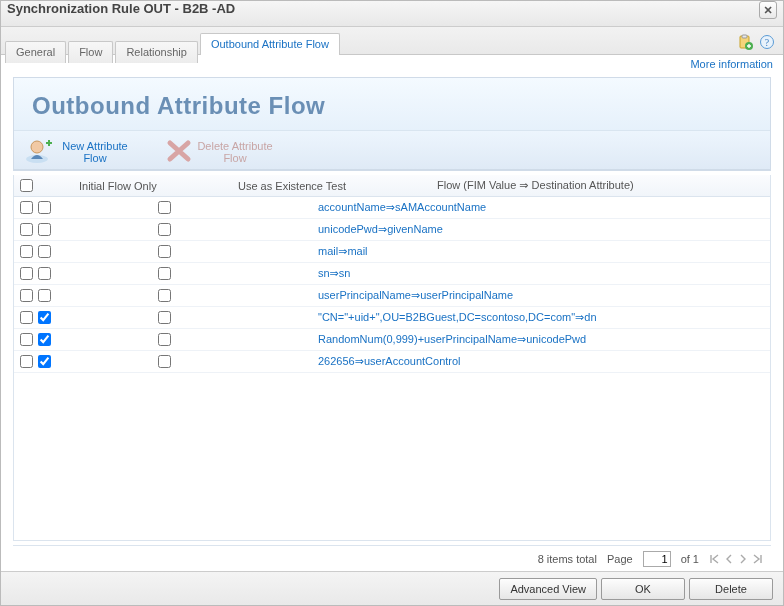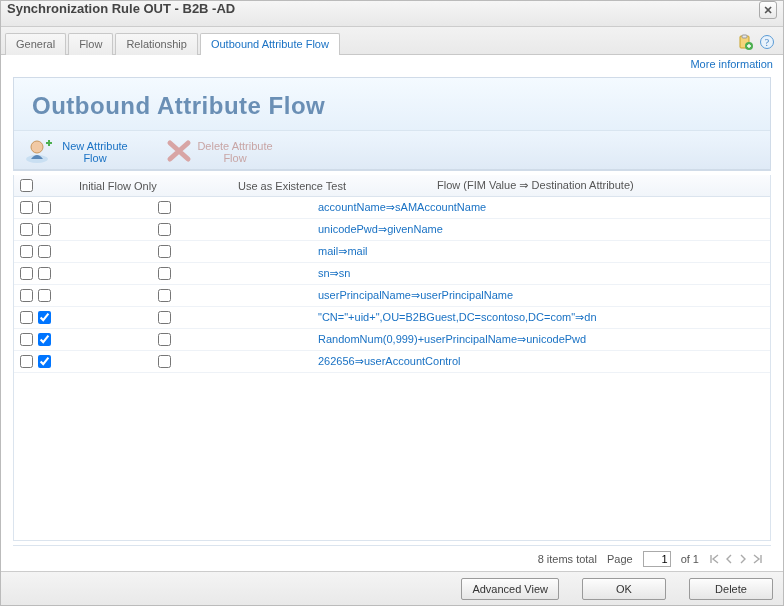--- a/index.html
+++ b/index.html
@@ -3,21 +3,21 @@
 <meta charset="utf-8">
 <style>
   * { box-sizing: border-box; }
   html, body { margin:0; padding:0; }
   body { font-family: "Segoe UI", Tahoma, Arial, sans-serif; font-size:12px; color:#333; background:#fff; }
   .window { width:784px; height:606px; border:1px solid #bbb; display:flex; flex-direction:column; }
   .titlebar { height:26px; background:linear-gradient(#f6f6f6,#e8e8e8); border-bottom:1px solid #ccc; display:flex; align-items:flex-start; padding:0 6px; font-weight:bold; color:#444; }
   .titlebar .title { flex:1; font-size:13px; }
   .close-btn { width:18px; height:18px; border:1px solid #aaa; border-radius:3px; background:linear-gradient(#fff,#e8e8e8); display:flex; align-items:center; justify-content:center; cursor:pointer; font-size:11px; color:#555; }
   .tabrow { height:28px; background:linear-gradient(#f2f2f2,#e9e9e9); border-bottom:1px solid #c8c8c8; display:flex; align-items:flex-end; padding:0 4px; position:relative; }
-  .tab { padding:4px 10px 5px; border:1px solid #c8c8c8; border-bottom:none; margin-right:2px; background:linear-gradient(#f7f7f7,#ececec); color:#666; font-size:11px; border-radius:2px 2px 0 0; cursor:pointer; position:relative; top:1px; }
+  .tab { padding:4px 10px 5px; border:1px solid #c8c8c8; border-bottom:none; margin-right:2px; background:linear-gradient(#f7f7f7,#ececec); color:#666; font-size:11px; border-radius:2px 2px 0 0; cursor:pointer; position:relative; top:9px; }
   .tab.active { background:#fff; color:#1a72c4; top:1px; z-index:2; }
   .tabrow-right { margin-left:auto; display:flex; align-items:center; gap:6px; padding-right:4px; padding-bottom:4px; }
   .icon-small { width:16px; height:16px; display:inline-flex; align-items:center; justify-content:center; }
   .moreinfo-row { text-align:right; padding:2px 10px 0; }
   .moreinfo { color:#1a72c4; font-size:11px; cursor:pointer; }
   .content { flex:1; display:flex; flex-direction:column; overflow:hidden; }
   .panel { margin:6px 12px 4px; border:1px solid #d0dbe8; background:#fff; }
   .panel-header { background:linear-gradient(#f4faff,#e6f1fb); padding:14px 18px 10px; border-bottom:1px solid #d9e5f0; }
   .panel-title { font-size:24px; font-weight:bold; color:#6a8fb5; letter-spacing:0.5px; }
   .toolbar { background:linear-gradient(#edf5fd,#dfeaf6); padding:6px 10px 4px; display:flex; gap:30px; border-bottom:1px solid #cfdbe8; }
@@ -35,21 +35,21 @@
   .ghead .col-init, .ghead .col-exist, .ghead .col-flow { padding-left:2px; }
   .grow { height:22px; border-bottom:1px solid #eef2f7; }
   .grow .col-flow { color:#1a72c4; cursor:pointer; }
   input[type=checkbox] { width:13px; height:13px; margin:0 4px 0 0; }
   .col-sel input[type=checkbox] { margin:0; }
   .gridbody { flex:1; overflow:auto; }
   .pager { height:26px; border-top:1px solid #dbe4ee; display:flex; align-items:center; justify-content:flex-end; gap:10px; padding:0 8px; font-size:11px; color:#555; margin:0 12px; }
   .pager input { width:28px; height:16px; text-align:right; font-size:11px; border:1px solid #aaa; }
   .pager .nav { display:flex; gap:2px; }
   .pager .navbtn { width:12px; height:14px; display:flex; align-items:center; justify-content:center; color:#999; cursor:pointer; }
-  .footer { height:34px; background:linear-gradient(#f4f4f4,#e9e9e9); border-top:1px solid #ccc; display:flex; align-items:center; justify-content:flex-end; gap:23px; padding:0 10px; }
+  .footer { height:34px; background:linear-gradient(#f4f4f4,#e9e9e9); border-top:1px solid #ccc; display:flex; align-items:center; justify-content:flex-end; gap:4px; padding:0 10px; }
   .btn { min-width:84px; height:22px; border:1px solid #9a9a9a; background:linear-gradient(#fdfdfd,#e6e6e6); color:#333; font-size:11px; cursor:pointer; border-radius:2px; padding:0 10px; }
   svg { display:block; }
 </style>
 </head>
 <body>
 
 <div class="window">
 
   <div class="titlebar">
     <span class="title">Synchronization Rule OUT - B2B -AD</span>

